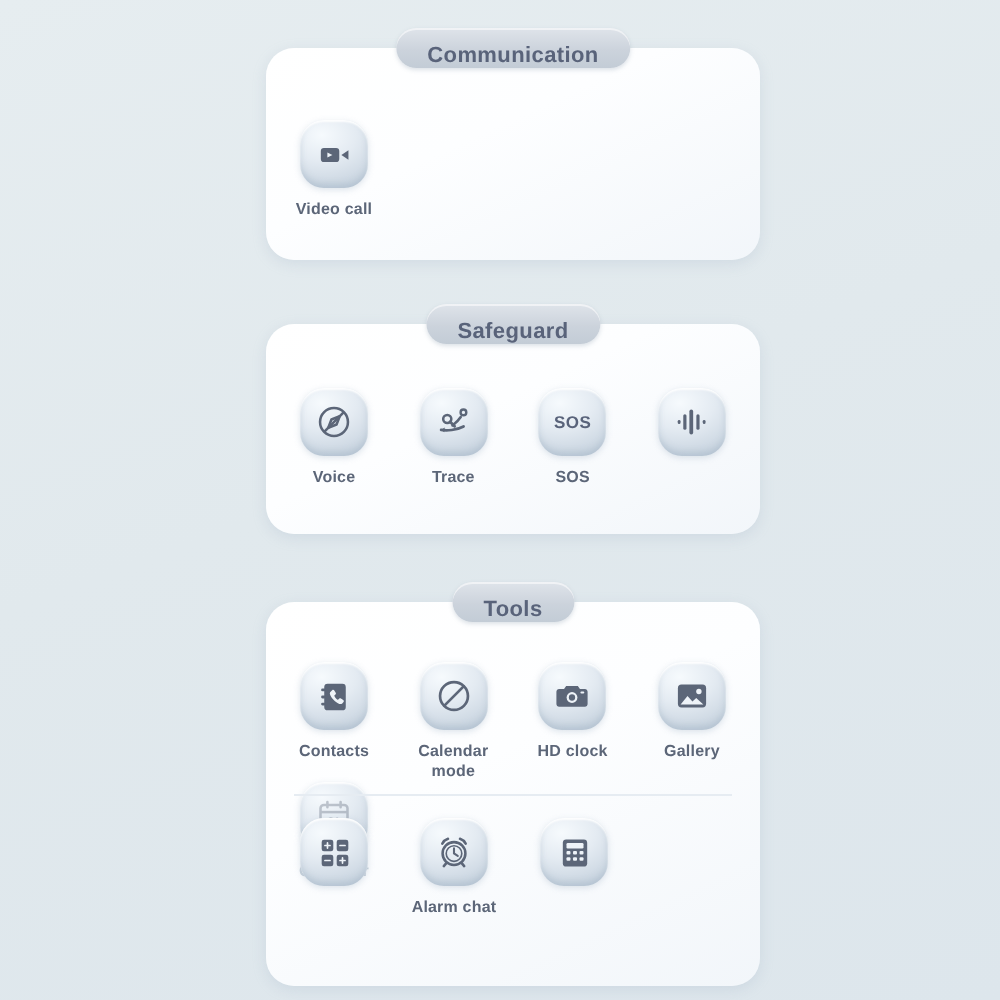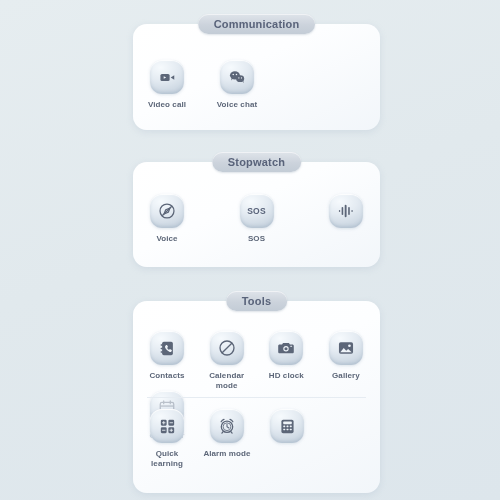--- a/index.html
+++ b/index.html
@@ -22,21 +22,21 @@
     position: absolute;
     left: 50%;
     transform: translateX(-50%);
     top: 0;
     z-index: 3;
     height: 20px;
     padding: 0 16px;
     border-radius: 10px;
     background: linear-gradient(180deg, #dfe4ea 0%, #ccd3dc 55%, #c3ccd6 100%);
     box-shadow: 0 1px 2px rgba(120,140,160,.25), inset 0 1px 0 rgba(255,255,255,.55);
-    display: flex; align-items: center; justify-content: center;
+    display: flex; align-items: flex-end; justify-content: center;
   }
   .pill span {
     font-size: 11px;
     font-weight: 700;
     letter-spacing: .2px;
     color: #59637a;
     white-space: nowrap;
     line-height: 1;
   }
 
@@ -46,21 +46,21 @@
     top: 10px;
     border-radius: 14px;
     background: linear-gradient(155deg, #ffffff 0%, #fdfeff 42%, #f2f6fa 100%);
     box-shadow: 0 2px 7px rgba(150,170,190,.22);
     z-index: 2;
     overflow: hidden;
   }
 
   .grid {
     display: flex;
-    justify-content: flex-start;
+    justify-content: space-between;
     flex-wrap: wrap;
     padding: 0 8px;
   }
 
   .tile {
     width: 52px;
     display: flex;
     flex-direction: column;
     align-items: center;
     text-decoration: none;
@@ -116,57 +116,55 @@
               <svg width="17" height="17" viewBox="0 0 24 24">
                 <g class="ico">
                   <rect x="2" y="7" width="13" height="10" rx="2.2"></rect>
                   <path d="M16.5 12l5-3.3v6.6z"></path>
                   <path d="M6.6 10.2l3.6 1.8-3.6 1.8z" fill="#eef3f8"></path>
                 </g>
               </svg>
             </div>
             <div class="label">Video call</div>
           </div>
-          <div class="tile">
-            <div class="bub">
-              <svg width="18" height="18" viewBox="0 0 24 24">
-                <g class="ico">
-                  <ellipse cx="9.2" cy="9.8" rx="6.6" ry="5.6"></ellipse>
-                  <path d="M6.3 14.4l-2.1 2.3.6-2.9z"></path>
-                  <ellipse cx="16.2" cy="14.2" rx="5.4" ry="4.6"></ellipse>
-                  <path d="M19.2 18.1l1.9 2-.5-2.6z"></path>
-                  <circle cx="7" cy="8.6" r="1.05" fill="#eef3f8"></circle>
-                  <circle cx="11.3" cy="8.6" r="1.05" fill="#eef3f8"></circle>
-                  <circle cx="14.5" cy="13.3" r=".85" fill="#eef3f8"></circle>
-                  <circle cx="18" cy="13.3" r=".85" fill="#eef3f8"></circle>
-                </g>
-              </svg>
-            </div>
-            <div class="label">Voice chat</div>
-          </div>
         </div>
       </div>
       <div class="pill">
         <span>Communication</span>
       </div>
     </div>
     <div class="section" style="top: 152px; height: 115px;">
       <div class="card" style="height: 105px;">
         <div class="grid" style="position: absolute; left: 0px; right: 0px; top: 32px; gap: 0px; justify-content: space-between;">
           <div class="tile">
             <div class="bub">
               <svg width="18" height="18" viewBox="0 0 24 24">
                 <g class="ico">
                   <circle cx="12" cy="12" r="9.3" fill="none" stroke="#5c6678" stroke-width="1.7"></circle>
                   <path d="M15.8 8.2l-2.1 5.5-5.5 2.1 2.1-5.5z" fill="none" stroke="#5c6678" stroke-width="1.7" stroke-linejoin="round"></path>
                   <path d="M5.6 18.4L18.4 5.6" fill="none" stroke="#5c6678" stroke-width="1.7"></path>
                 </g>
               </svg>
             </div>
             <div class="label">Voice</div>
+          </div>
+          <div class="tile">
+            <div class="bub">
+              <svg width="18" height="18" viewBox="0 0 24 24">
+                <g class="ico">
+                  <circle cx="7.5" cy="10" r="2.7" fill="none" stroke="#5c6678" stroke-width="1.7"></circle>
+                  <path d="M9.4 11.9l3 3" fill="none" stroke="#5c6678" stroke-width="1.9" stroke-linecap="round"></path>
+                  <circle cx="18.3" cy="5.6" r="1.9" fill="none" stroke="#5c6678" stroke-width="1.6"></circle>
+                  <path d="M11 14.3c2.3-1.7 4.2-3.6 5.5-5.6" fill="none" stroke="#5c6678" stroke-width="1.7" stroke-linecap="round"></path>
+                  <path d="M3.4 17.3c3.7.6 10.3.2 15-2.3" fill="none" stroke="#5c6678" stroke-width="1.8" stroke-linecap="round"></path>
+                  <path d="M3.2 17.3l2.6-1.6-.2 3.1z"></path>
+                </g>
+              </svg>
+            </div>
+            <div class="label">Trace</div>
           </div>
           <div class="tile">
             <div class="bub">
               <span class="sostext">SOS</span>
             </div>
             <div class="label">SOS</div>
           </div>
           <div class="tile">
             <div class="bub">
               <svg width="18" height="16" viewBox="0 0 24 22">
@@ -176,21 +174,21 @@
                   <rect x="10.2" y="2.4" width="2.6" height="17.2" rx="1.3"></rect>
                   <rect x="15" y="5.6" width="2.2" height="10.8" rx="1.1"></rect>
                   <rect x="19.4" y="9.6" width="1.9" height="2.8" rx=".95"></rect>
                 </g>
               </svg>
             </div>
           </div>
         </div>
       </div>
       <div class="pill">
-        <span>Stopwatch</span>
+        <span>Safeguard</span>
       </div>
     </div>
     <div class="section" style="top: 291px; height: 202px;">
       <div class="card" style="height: 192px; text-decoration: underline;">
         <div class="grid" style="position: absolute; left: 0px; right: 0px; top: 30px; gap: 0px; justify-content: space-between;">
           <div class="tile">
             <div class="bub">
               <svg width="17" height="17" viewBox="0 0 24 24">
                 <g class="ico">
                   <rect x="4.4" y="2.6" width="15.2" height="18.8" rx="2.4"></rect>
@@ -263,35 +261,34 @@
                   <rect x="13.2" y="2.6" width="8.2" height="8.2" rx="1.6"></rect>
                   <rect x="2.6" y="13.2" width="8.2" height="8.2" rx="1.6"></rect>
                   <rect x="13.2" y="13.2" width="8.2" height="8.2" rx="1.6"></rect>
                   <path d="M6.7 4.9v3.6M4.9 6.7h3.6" stroke="#eef3f8" stroke-width="1.2" stroke-linecap="round"></path>
                   <path d="M15.5 6.7h3.6" stroke="#eef3f8" stroke-width="1.2" stroke-linecap="round"></path>
                   <path d="M4.9 17.3h3.6" stroke="#eef3f8" stroke-width="1.2" stroke-linecap="round"></path>
                   <path d="M15.5 17.3h3.6M17.3 15.5v3.6" stroke="#eef3f8" stroke-width="1.2" stroke-linecap="round"></path>
                 </g>
               </svg>
             </div>
-            <div class="label">Quick learning</div>
           </div>
           <div class="tile">
             <div class="bub">
               <svg width="18" height="18" viewBox="0 0 24 24">
                 <g class="ico">
                   <circle cx="12" cy="13" r="7.6" fill="none" stroke="#5c6678" stroke-width="1.7"></circle>
                   <circle cx="12" cy="13" r="5.2" fill="none" stroke="#5c6678" stroke-width="1.1"></circle>
                   <path d="M12 9.6V13l2.5 1.6" fill="none" stroke="#5c6678" stroke-width="1.4" stroke-linecap="round"></path>
                   <path d="M4.2 6.4c.9-1.6 2.3-2.7 3.8-3.2M19.8 6.4c-.9-1.6-2.3-2.7-3.8-3.2" fill="none" stroke="#5c6678" stroke-width="1.7" stroke-linecap="round"></path>
                   <path d="M6.9 19.4l-1.7 2M17.1 19.4l1.7 2" fill="none" stroke="#5c6678" stroke-width="1.7" stroke-linecap="round"></path>
                 </g>
               </svg>
             </div>
-            <div class="label">Alarm mode</div>
+            <div class="label">Alarm chat</div>
           </div>
           <div class="tile">
             <div class="bub">
               <svg width="17" height="17" viewBox="0 0 24 24">
                 <g class="ico">
                   <rect x="3.4" y="2.4" width="17.2" height="19.2" rx="2.4"></rect>
                   <rect x="6" y="5" width="12" height="3.8" rx=".9" fill="#eef3f8"></rect>
                   <rect x="6" y="10.6" width="2.8" height="2.4" rx=".7" fill="#eef3f8"></rect>
                   <rect x="10.6" y="10.6" width="2.8" height="2.4" rx=".7" fill="#eef3f8"></rect>
                   <rect x="15.2" y="10.6" width="2.8" height="2.4" rx=".7" fill="#eef3f8"></rect>

